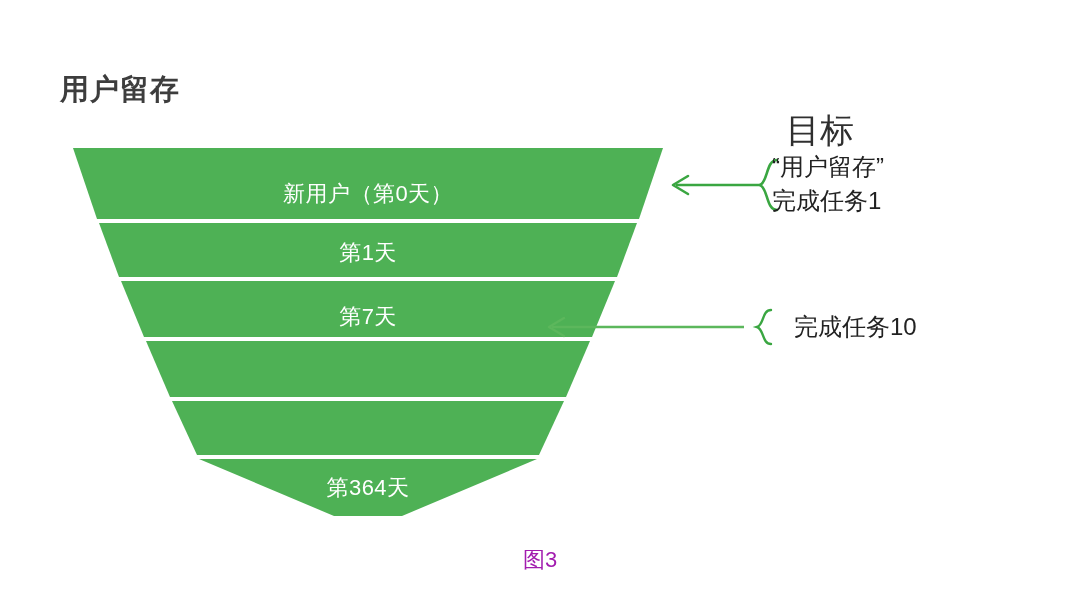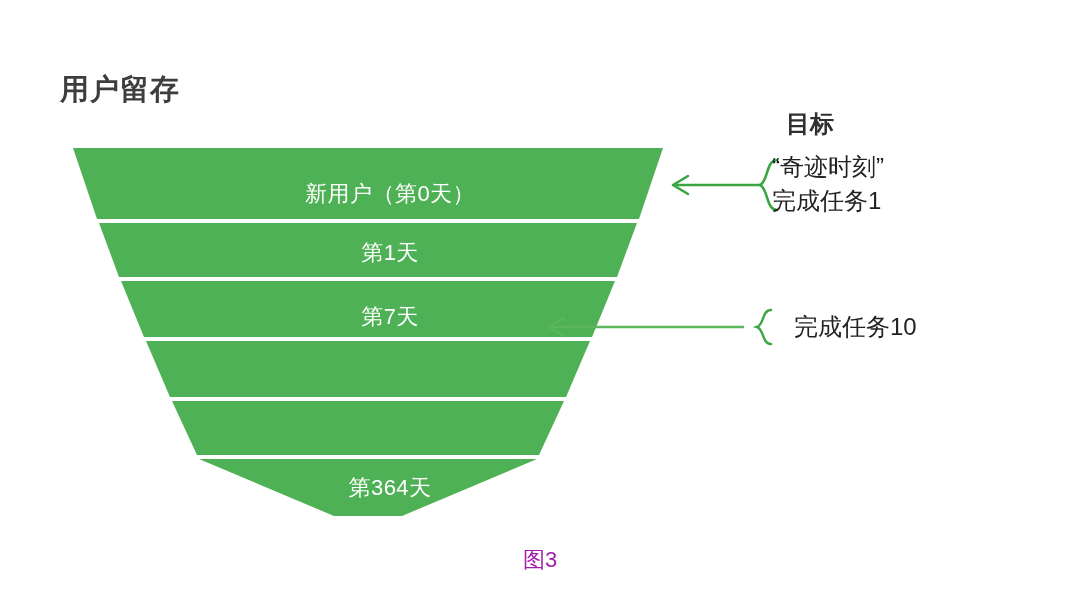--- a/index.html
+++ b/index.html
@@ -45,28 +45,27 @@
     height: 600px;
   }
   .funnel-label {
     position: absolute;
     color: #ffffff;
     font-size: 22px;
     font-weight: normal;
     white-space: nowrap;
     text-align: center;
     letter-spacing: 0.5px;
-    padding-left: 22px;
   }
 
   
   .annot-heading {
     position: absolute;
-    font-size: 24px;
-    font-weight: bold;
+    font-size: 34px;
+    font-weight: normal;
     color: #2f2f2f;
     white-space: nowrap;
   }
   .annot-text {
     position: absolute;
     font-size: 24px;
     color: #222222;
     white-space: nowrap;
     line-height: 34px;
   }
@@ -115,18 +114,18 @@
       <path d="M 771,310 C 762,310 764,325 757,327 C 764,329 762,344 771,344" fill="none" stroke="#3aa641" stroke-width="2.4" stroke-linecap="round"></path>
     </g>
   </svg>
 
   <div class="funnel-label" style="left:0; top:179px; width:736px;">新用户（第0天）</div>
   <div class="funnel-label" style="left:0; top:238px; width:736px;">第1天</div>
   <div class="funnel-label" style="left:0; top:302px; width:736px;">第7天</div>
   <div class="funnel-label" style="left:0; top:473px; width:736px;">第364天</div>
 
   <div class="annot-heading" style="left:786px; top:108px;">目标</div>
-  <div class="annot-text" style="left:772px; top:150px;">“奇迹时刻”</div>
+  <div class="annot-text" style="left:772px; top:150px;">“用户留存”</div>
   <div class="annot-text" style="left:772px; top:184px;">完成任务1</div>
   <div class="annot-text" style="left:794px; top:310px;">完成任务10</div>
 
   <div class="caption">图3</div>
 </div>
 
 </body></html>

